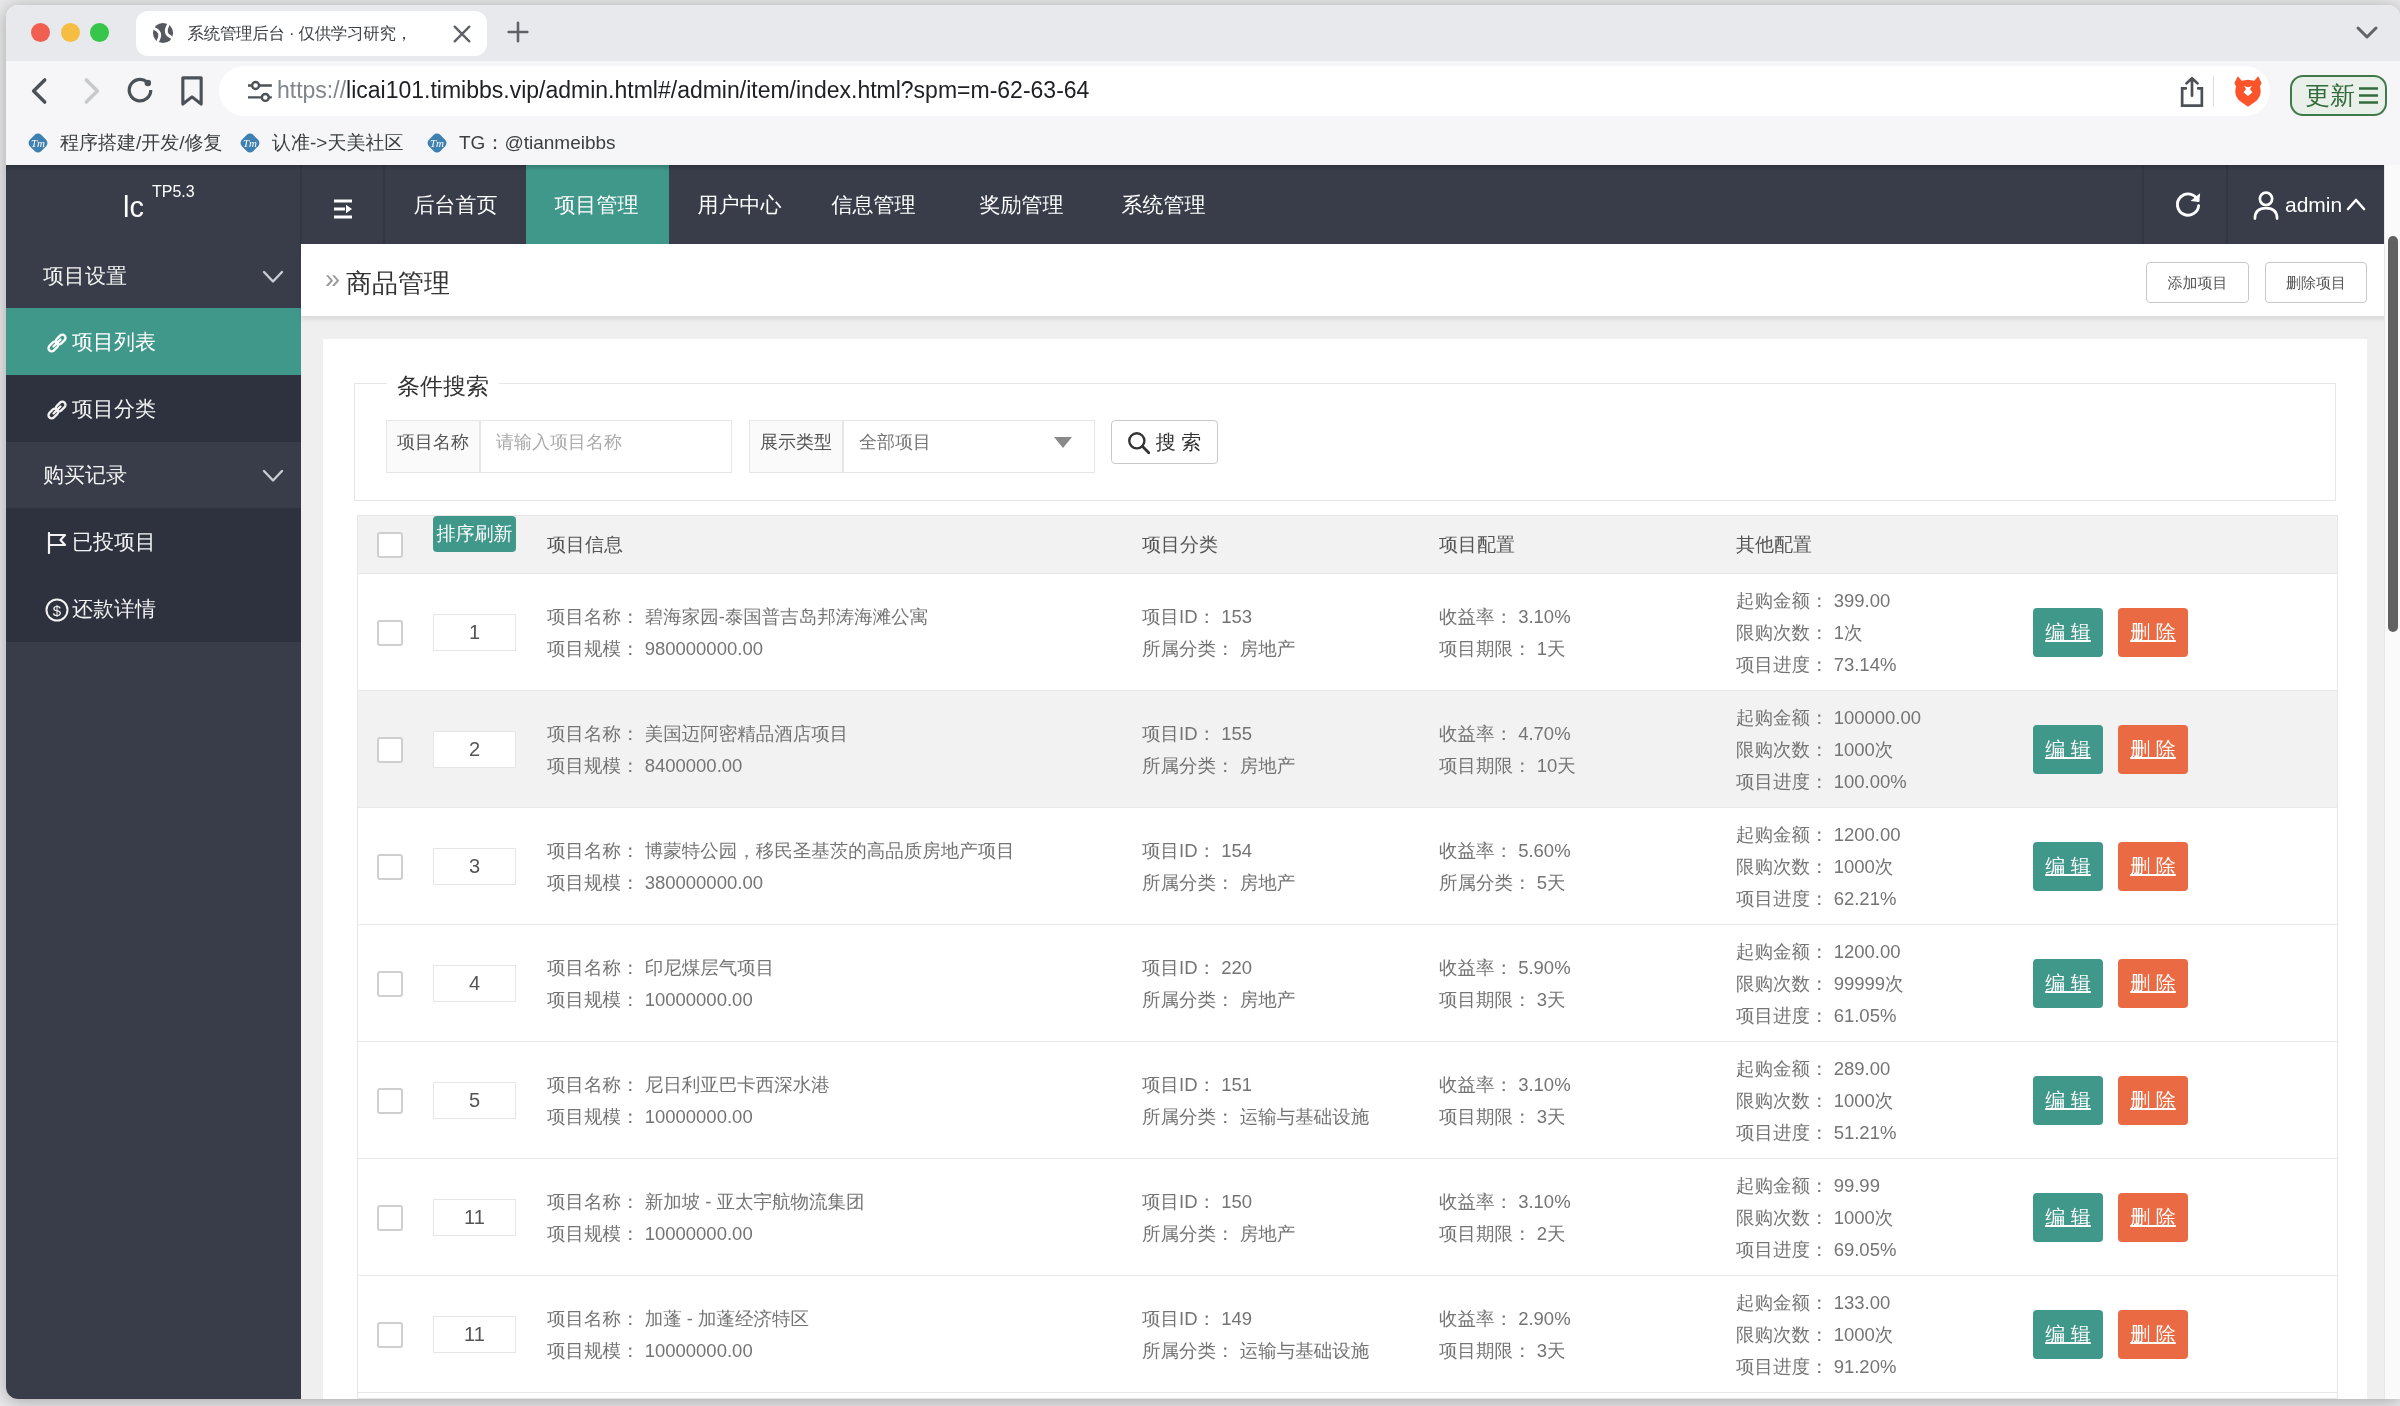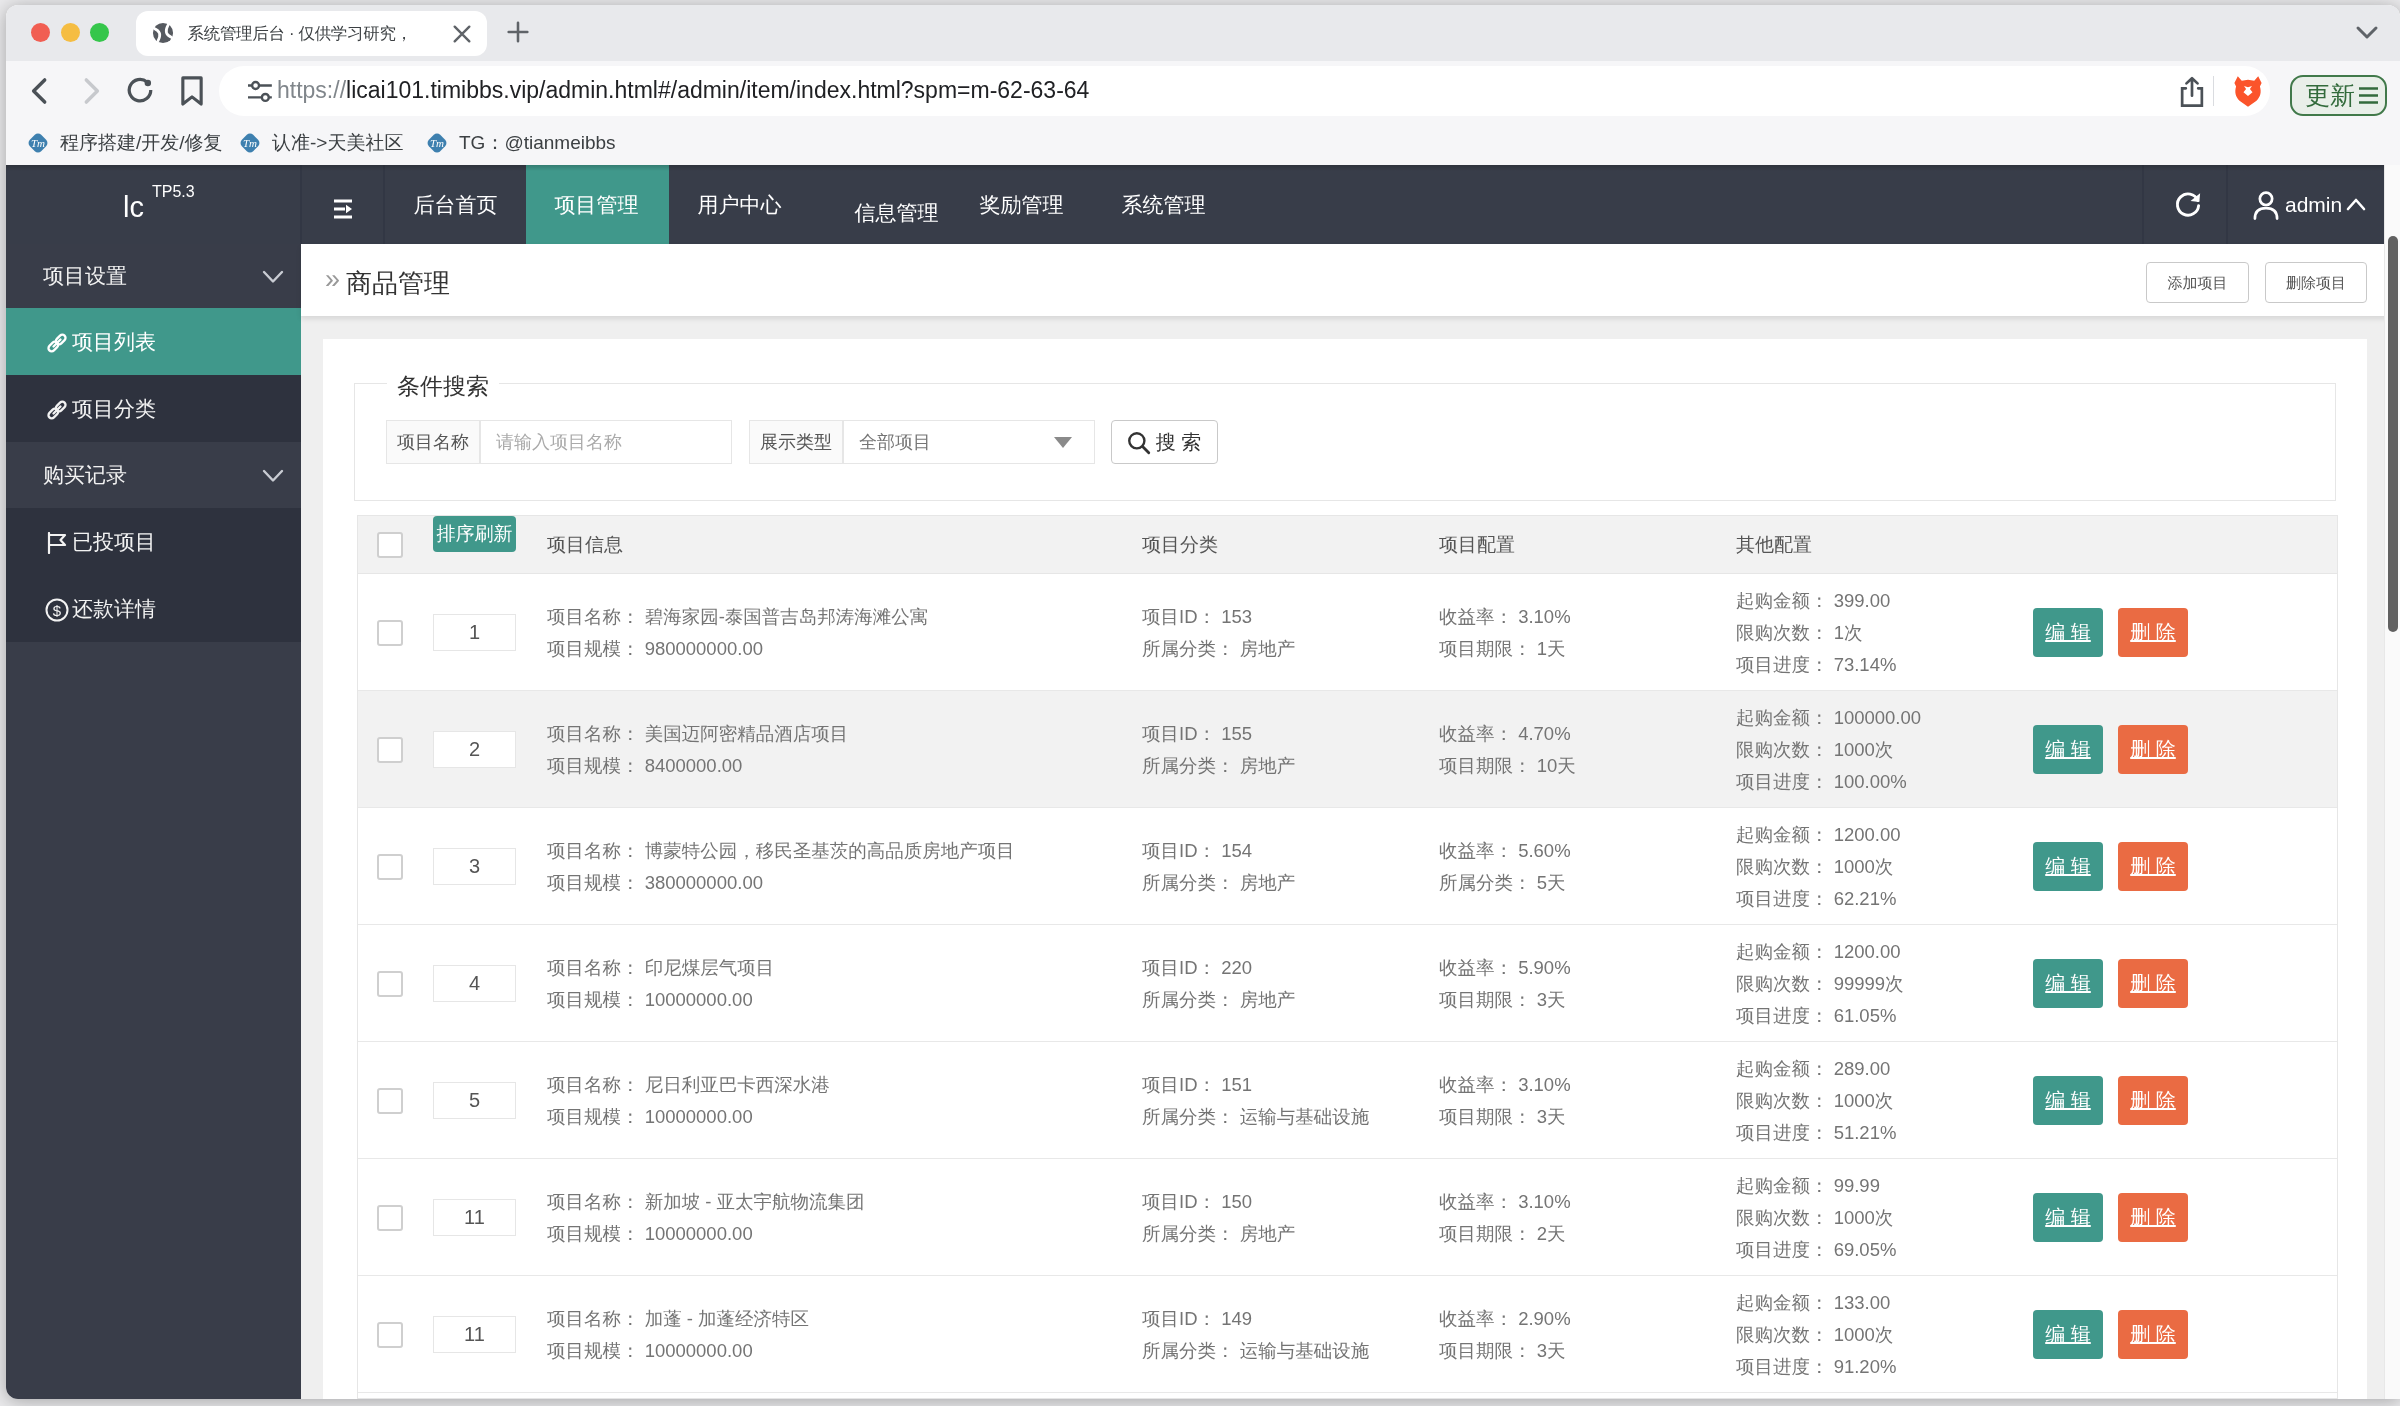--- a/index.html
+++ b/index.html
@@ -42,21 +42,21 @@
 #crumb{position:absolute;left:295px;top:79px;width:2099px;height:72px;background:#fff;box-shadow:0 3px 5px rgba(0,0,0,.10);}
 #crumb .bc1{position:absolute;left:24px;top:20px;font-size:27px;color:#999;}
 #crumb .bc2{position:absolute;left:45px;top:22px;font-size:26px;color:#333;text-align:center;}
 .wbtn{position:absolute;top:18px;height:41px;line-height:39px;background:#fff;border:1px solid #c9c9c9;border-radius:4px;
   font-size:15px;color:#555;text-align:center;}
 
 #card{position:absolute;left:317px;top:174px;width:2044px;height:1060px;background:#fff;}
 
 #fs{position:absolute;left:31px;top:44px;width:1982px;height:118px;border:1px solid #e6e6e6;}
 #fs legend{position:absolute;left:32px;top:-13px;background:#fff;padding:0 10px;font-size:23px;color:#333;}
-.ctrl{position:absolute;top:36px;height:44px;border:1px solid #e6e6e6;font-size:18px;color:#555;}
+.ctrl{position:absolute;top:36px;height:53px;border:1px solid #e6e6e6;font-size:18px;color:#555;}
 .lab{background:#fafafa;line-height:42px;text-align:center;}
 .inp{background:#fff;line-height:42px;color:#aaa;padding-left:15px;}
 #selarrow{position:absolute;width:0;height:0;border-left:9px solid transparent;border-right:9px solid transparent;border-top:11px solid #8a8a8a;}
 #sbtn{position:absolute;left:756px;top:36px;width:107px;height:44px;border:1px solid #c9c9c9;border-radius:4px;background:#fff;
   font-size:20px;color:#333;line-height:42px;text-align:center;}
 
 #tbl{position:absolute;left:34px;top:176px;width:1981px;height:884px;border:1px solid #e6e6e6;}
 #thead{position:absolute;left:0;top:0;width:100%;height:58px;background:#f2f2f2;border-bottom:1px solid #e6e6e6;
   font-size:19px;color:#555;}
 #thead span{position:absolute;top:0;line-height:58px;}
@@ -165,21 +165,21 @@
       <div class="vsep" style="left:294px;"></div>
       <div class="vsep" style="left:377px;"></div>
       <svg class="ico" style="left:328px;top:34px" width="18" height="20" viewBox="0 0 18 20">
         <path d="M0 2 H18 M0 18 H18 M0 10 H11" stroke="#fff" stroke-width="3.2"></path>
         <path d="M12 5.8 L18 10 L12 14.2 Z" fill="#fff"></path>
       </svg>
       <div id="nav-act"></div>
       <div class="nav" style="left:379px;">后台首页</div>
       <div class="nav" style="left:520px;">项目管理</div>
       <div class="nav" style="left:663px;">用户中心</div>
-      <div class="nav" style="left:820px;margin-top:8px;">信息管理</div>
+      <div class="nav" style="left:797px;">信息管理</div>
       <div class="nav" style="left:945px;">奖励管理</div>
       <div class="nav" style="left:1087px;">系统管理</div>
       <div class="vsep" style="left:2136px;"></div>
       <div class="vsep" style="left:2220px;"></div>
       <svg class="ico" style="left:2167px;top:25px" width="30" height="30" viewBox="0 0 26 26">
         <path d="M21.5 9 A 9.2 9.2 0 1 0 22.2 13.5" fill="none" stroke="#fff" stroke-width="2.5" stroke-linecap="round"></path>
         <path d="M15.2 9.6 L22.8 10.4 L23.5 2.8 Z" fill="#fff"></path>
       </svg>
       <svg class="ico" style="left:2245px;top:24px" width="30" height="32" viewBox="0 0 24 26">
         <circle cx="12" cy="8" r="5" fill="none" stroke="#fff" stroke-width="2.2"></circle>

